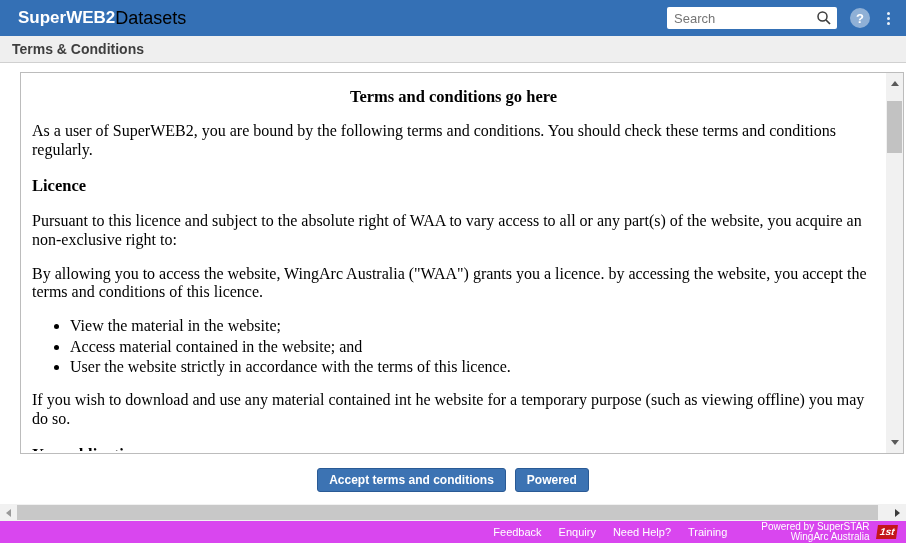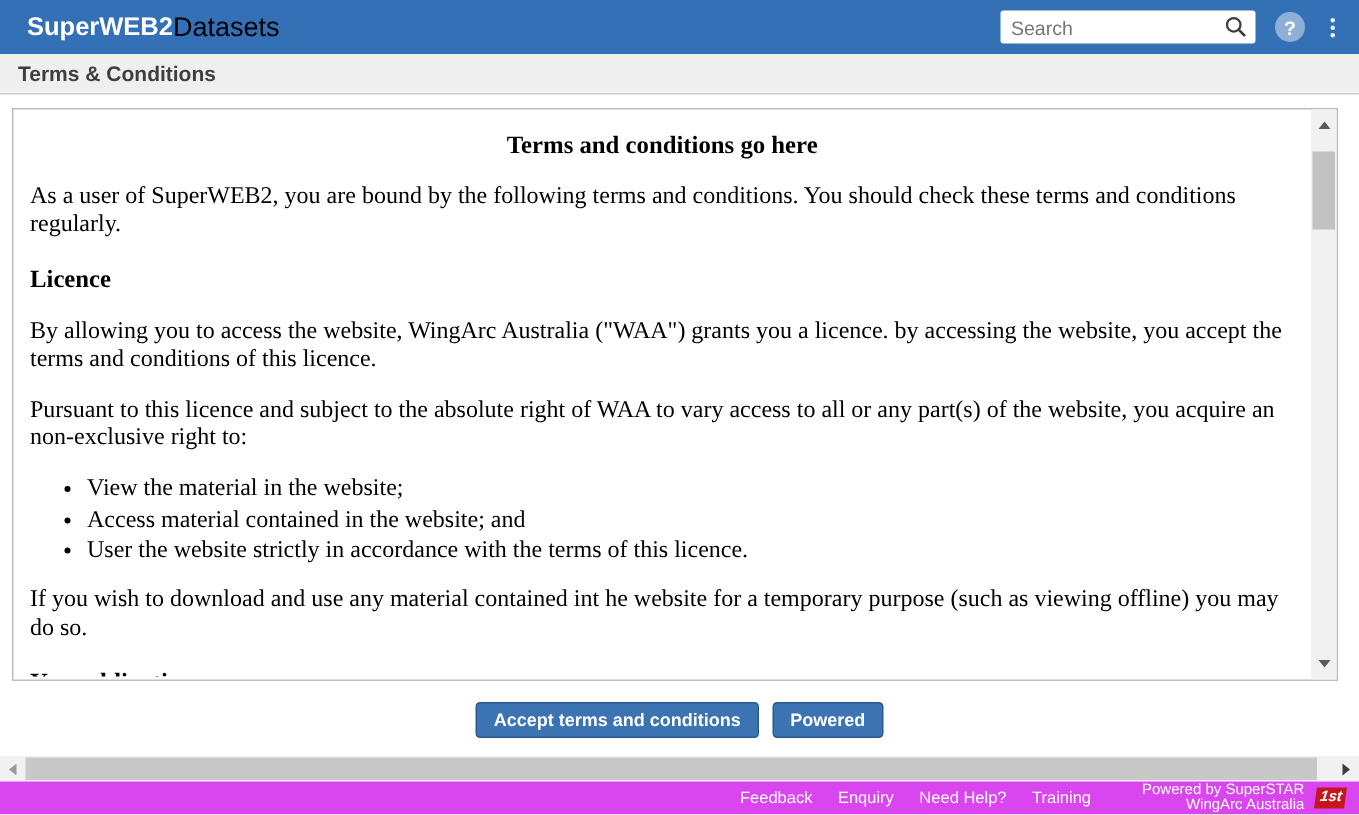--- a/index.html
+++ b/index.html
@@ -83,21 +83,21 @@
     display: flex; align-items: center;
     padding-left: 12px;
     font-weight: bold;
     font-size: 14px;
     color: #3e3e3e;
   }
 
   
   .content-box {
     position: absolute;
-    left: 8px; top: 72px;
+    left: 20px; top: 72px;
     width: 884px; height: 382px;
     border: 1px solid #bcbcbc;
     background: #ffffff;
     box-sizing: border-box;
   }
   .terms-text {
     position: absolute;
     left: 11px; top: 2px; right: 28px; bottom: 2px;
     overflow: hidden;
     font-family: "Liberation Serif", "DejaVu Serif", serif;
@@ -273,22 +273,22 @@
 <div class="page-header">
   <span>Terms &amp; Conditions</span>
 </div>
 
 <div class="content-box">
   <div class="terms-text">
     <h1>Terms and conditions go here</h1>
     <div id="terms-body">
         <p>As a user of SuperWEB2, you are bound by the following terms and conditions. You should check these terms and conditions regularly.</p>
         <h2>Licence</h2>
+        <p>Pursuant to this licence and subject to the absolute right of WAA to vary access to all or any part(s) of the website, you acquire an non-exclusive right to:</p>
         <p>By allowing you to access the website, WingArc Australia ("WAA") grants you a licence. by accessing the website, you accept the terms and conditions of this licence.</p>
-        <p>Pursuant to this licence and subject to the absolute right of WAA to vary access to all or any part(s) of the website, you acquire an non-exclusive right to:</p>
         <ul>
           <li>View the material in the website;</li>
           <li>Access material contained in the website; and</li>
           <li>User the website strictly in accordance with the terms of this licence.</li>
         </ul>
         <p>If you wish to download and use any material contained int he website for a temporary purpose (such as viewing offline) you may do so.</p>
         <h2>Your obligations</h2>
       </div>
   </div>
   <div class="v-scrollbar">

